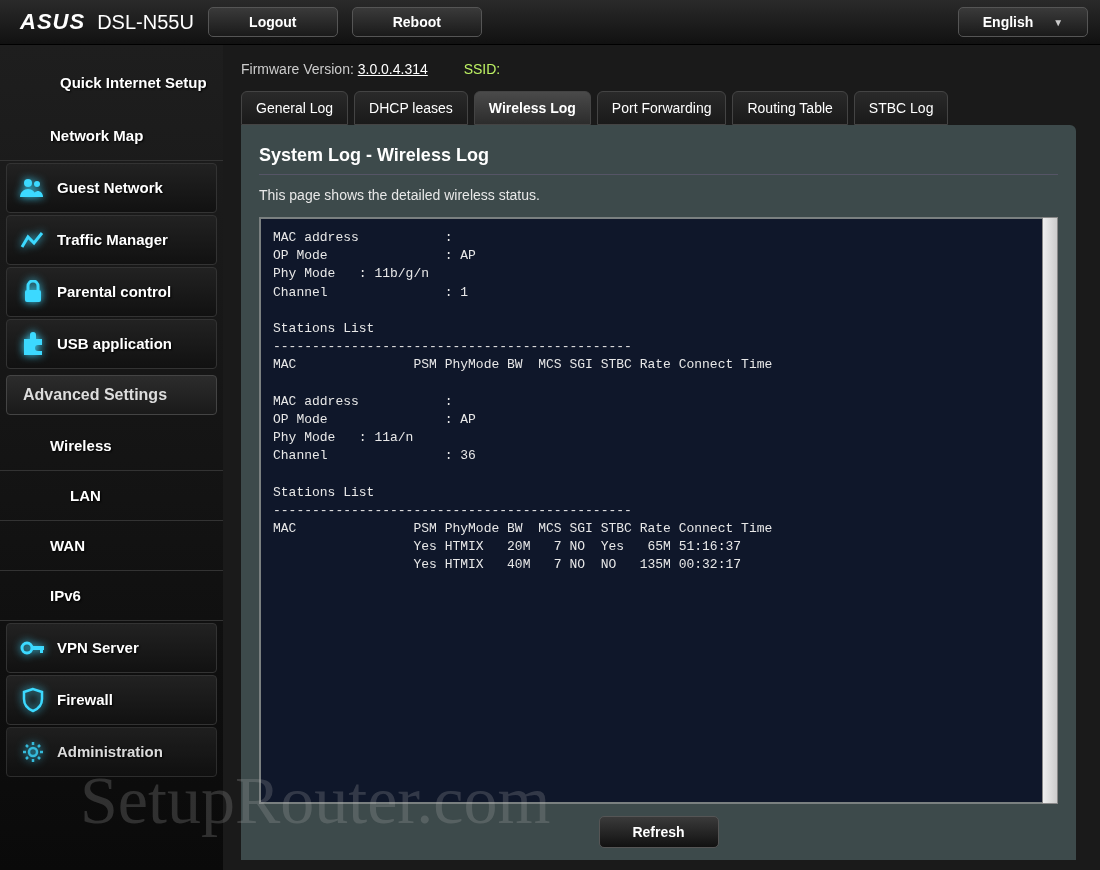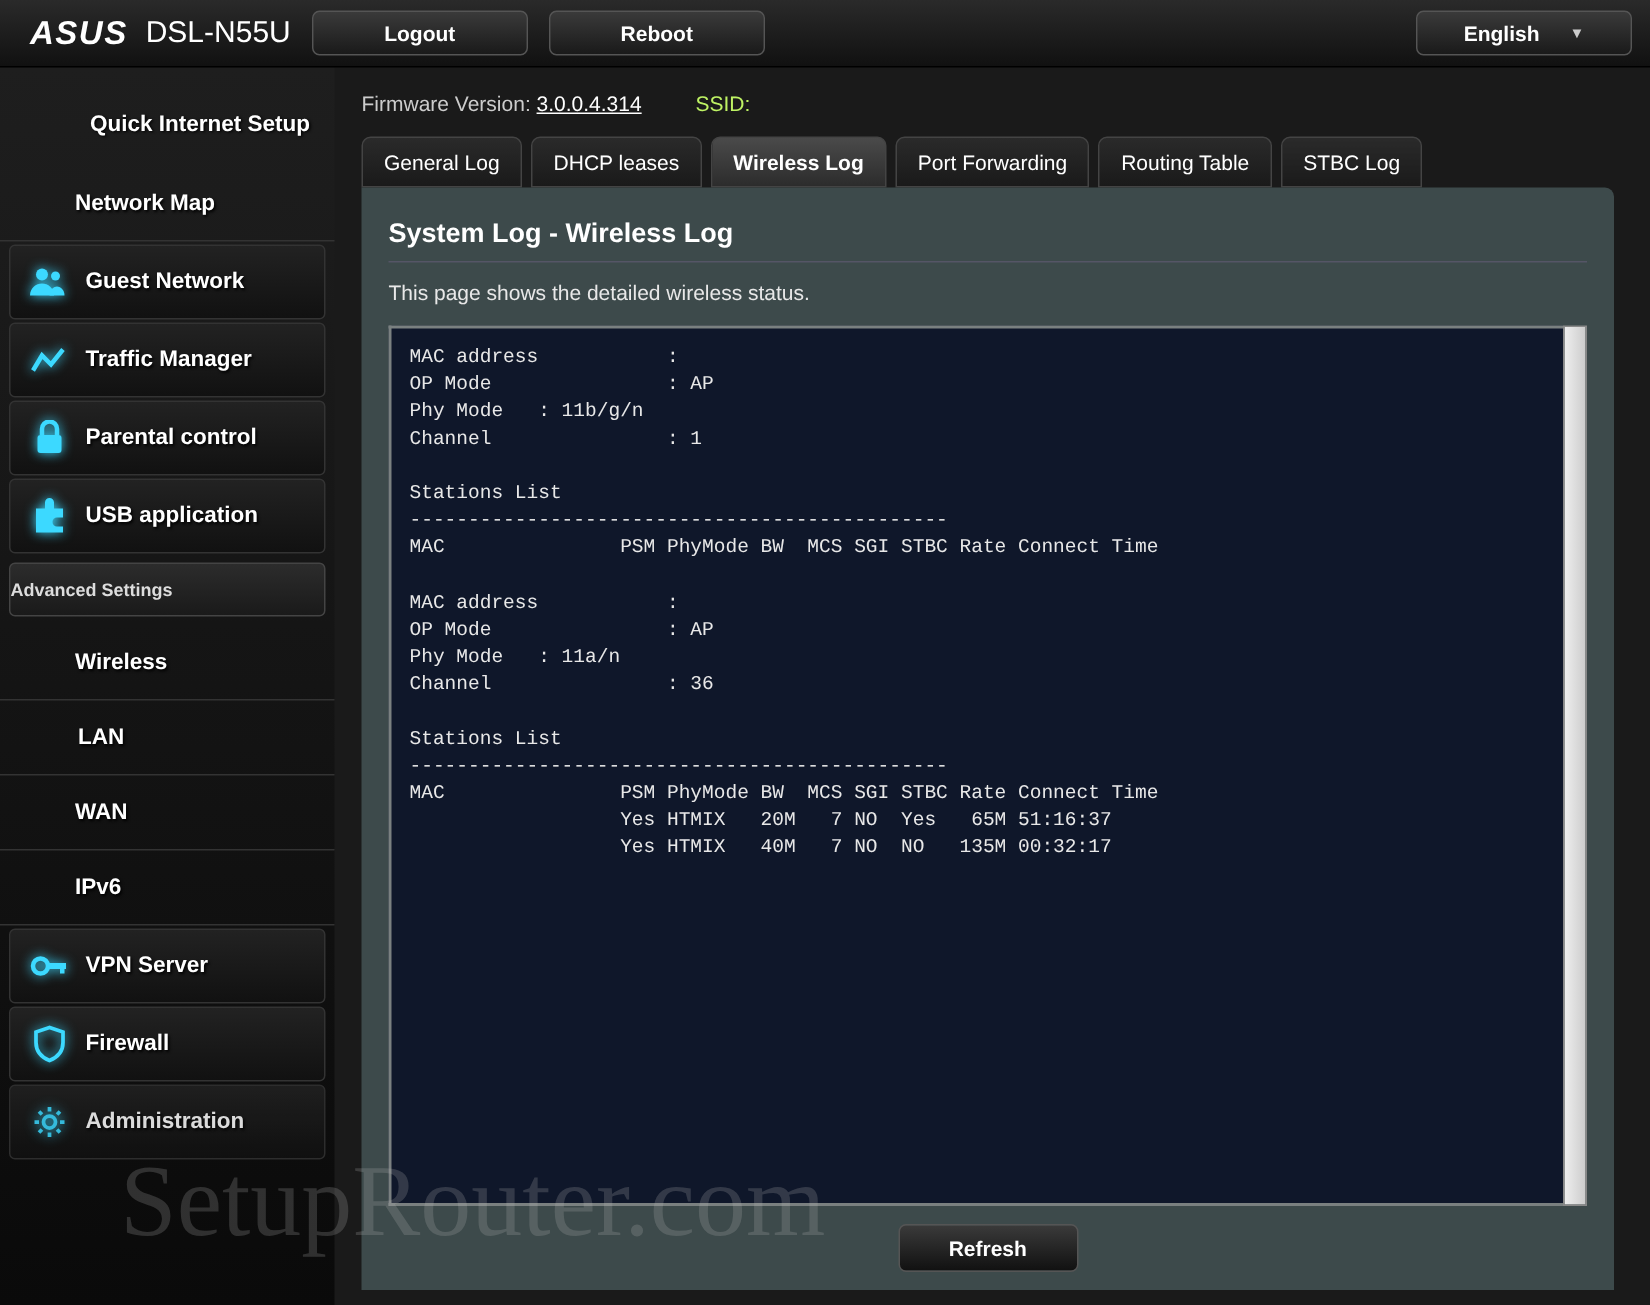--- a/index.html
+++ b/index.html
@@ -29,21 +29,21 @@
   margin-left: 12px;
   letter-spacing: 1px;
 }
 .model {
   font-size: 20px;
   color: #fff;
   margin-left: 12px;
   font-weight: 500;
 }
 .top-btn {
-  width: 144px;
+  width: 130px;
   height: 30px;
   background: linear-gradient(#3a3a3a, #1a1a1a);
   border: 1px solid #555;
   border-radius: 5px;
   color: #fff;
   font-size: 14px;
   font-weight: bold;
   cursor: pointer;
   margin-left: 14px;
   text-align: center;
@@ -77,22 +77,22 @@
   border-bottom: 1px solid #333;
   cursor: pointer;
   text-shadow: 1px 1px 2px #000;
 }
 .sb-item.top { padding-left: 60px; min-height: 44px; border-bottom: none; }
 .sb-group-hdr {
   background: linear-gradient(#2c2c2c, #1a1a1a);
   border: 1px solid #444;
   border-radius: 4px;
   margin: 6px 6px;
-  padding: 10px 0;
-  font-size: 12px;
+  padding: 10px 16px;
+  font-size: 16px;
   font-weight: bold;
   color: #ddd;
 }
 .sb-item-row {
   display: flex;
   align-items: center;
   height: 50px;
   padding-left: 10px;
   font-size: 15px;
   font-weight: bold;
@@ -261,21 +261,21 @@
           <svg width="26" height="26" viewBox="0 0 26 26">
             <path d="M4 8h6V4a3 3 0 016 0v4h6v6h-4a3 3 0 000 6h4v4H4z" fill="#3cd9ff"></path>
           </svg>
         </span>
       <span>USB application</span>
     </div>
 
     <div class="sb-group-hdr">Advanced Settings</div>
 
     <div class="sb-item" style="padding-left:50px;">Wireless</div>
-    <div class="sb-item" style="padding-left:52px;text-align:right;">LAN</div>
+    <div class="sb-item" style="padding-left:70px;text-align:right;">LAN</div>
     <div class="sb-item" style="padding-left:50px;">WAN</div>
     <div class="sb-item" style="padding-left:50px;">IPv6</div>
 
     <div class="sb-item-row">
       <span class="sb-icon">
           <svg width="26" height="20" viewBox="0 0 26 20">
             <circle cx="7" cy="10" r="5" fill="none" stroke="#3cd9ff" stroke-width="3"></circle>
             <rect x="11" y="8" width="13" height="4" fill="#3cd9ff"></rect>
             <rect x="20" y="8" width="3" height="7" fill="#3cd9ff"></rect>
           </svg>

